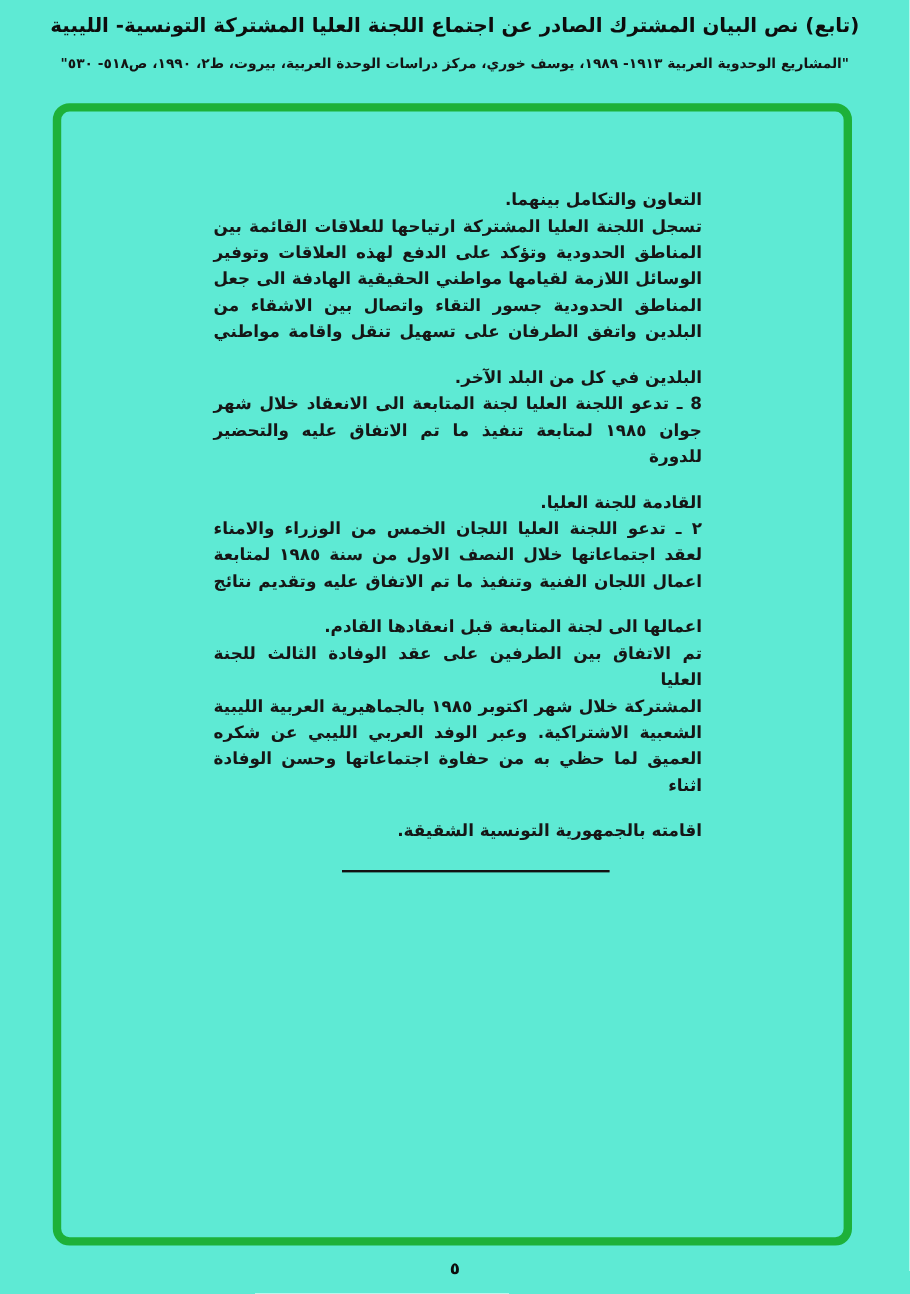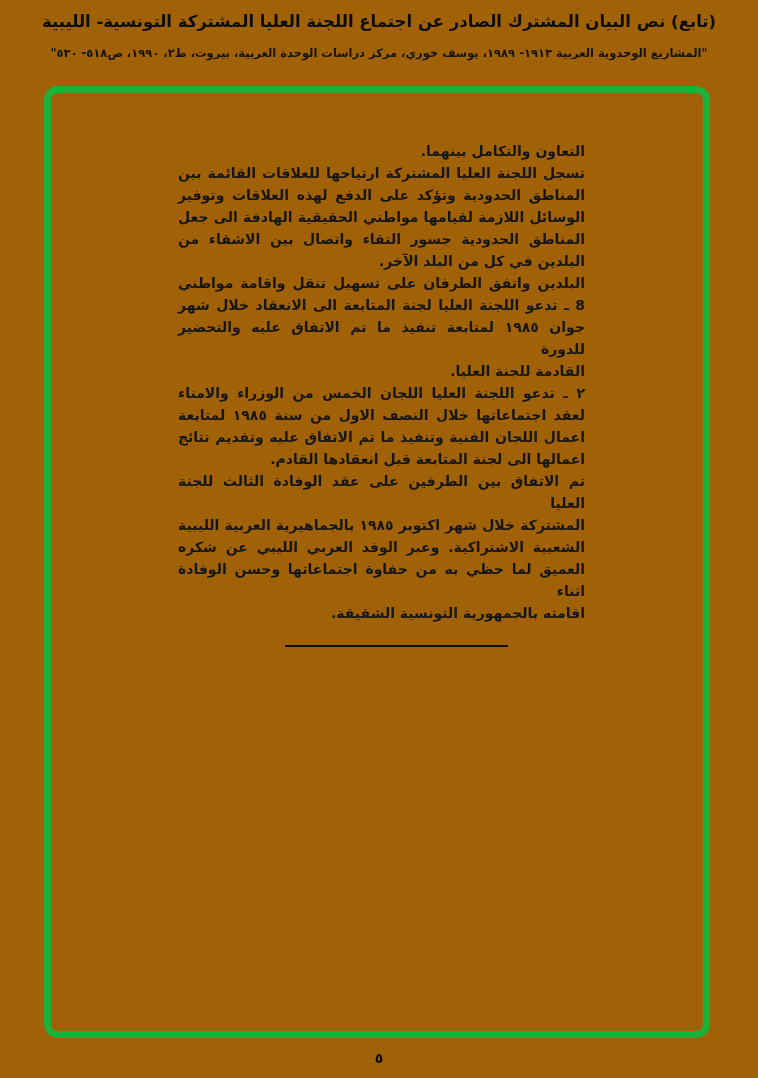--- a/index.html
+++ b/index.html
@@ -4,21 +4,21 @@
 <style>
   html, body {
     margin: 0;
     padding: 0;
     background: #ffffff;
   }
   .page {
     position: relative;
     width: 758px;
     height: 1078px;
-    background: #a16207;
+    background: #5eead4;
     font-family: "DejaVu Sans", sans-serif;
     overflow: hidden;
   }
   .header-title {
     position: absolute;
     top: 12px;
     left: 0;
     right: 0;
     text-align: center;
     direction: rtl;
@@ -60,20 +60,21 @@
     line-height: 22px;
     color: #161616;
   }
   .line {
     text-align: justify;
     text-align-last: justify;
     white-space: normal;
   }
   .line.end {
     text-align-last: right;
+    margin-top: 16px;
   }
   .divider {
     height: 2px;
     background: #121212;
     width: 223px;
     margin-top: 21px;
     margin-right: 77px;
   }
   .page-number {
     position: absolute;
@@ -97,22 +98,22 @@
 
   <div class="content-frame" style="border-color: rgb(29, 177, 57);"></div>
 
   <div class="text-block" style="color: rgb(22, 22, 22);">
 
       <div class="line end">التعاون والتكامل بينهما.</div>
       <div class="line">تسجل اللجنة العليا المشتركة ارتياحها للعلاقات القائمة بين</div>
       <div class="line">المناطق الحدودية وتؤكد على الدفع لهذه العلاقات وتوفير</div>
       <div class="line">الوسائل اللازمة لقيامها مواطني الحقيقية الهادفة الى جعل</div>
       <div class="line">المناطق الحدودية جسور التقاء واتصال بين الاشقاء من</div>
+      <div class="line">البلدين واتفق الطرفان على تسهيل تنقل واقامة مواطني</div>
       <div class="line end">البلدين في كل من البلد الآخر.</div>
-      <div class="line">البلدين واتفق الطرفان على تسهيل تنقل واقامة مواطني</div>
       <div class="line">8 ـ تدعو اللجنة العليا لجنة المتابعة الى الانعقاد خلال شهر</div>
       <div class="line">جوان ١٩٨٥ لمتابعة تنفيذ ما تم الاتفاق عليه والتحضير للدورة</div>
       <div class="line end">القادمة للجنة العليا.</div>
       <div class="line">٢ ـ تدعو اللجنة العليا اللجان الخمس من الوزراء والامناء</div>
       <div class="line">لعقد اجتماعاتها خلال النصف الاول من سنة ١٩٨٥ لمتابعة</div>
       <div class="line">اعمال اللجان الفنية وتنفيذ ما تم الاتفاق عليه وتقديم نتائج</div>
       <div class="line end">اعمالها الى لجنة المتابعة قبل انعقادها القادم.</div>
       <div class="line">تم الاتفاق بين الطرفين على عقد الوفادة الثالث للجنة العليا</div>
       <div class="line">المشتركة خلال شهر اكتوبر ١٩٨٥ بالجماهيرية العربية الليبية</div>
       <div class="line">الشعبية الاشتراكية. وعبر الوفد العربي الليبي عن شكره</div>

